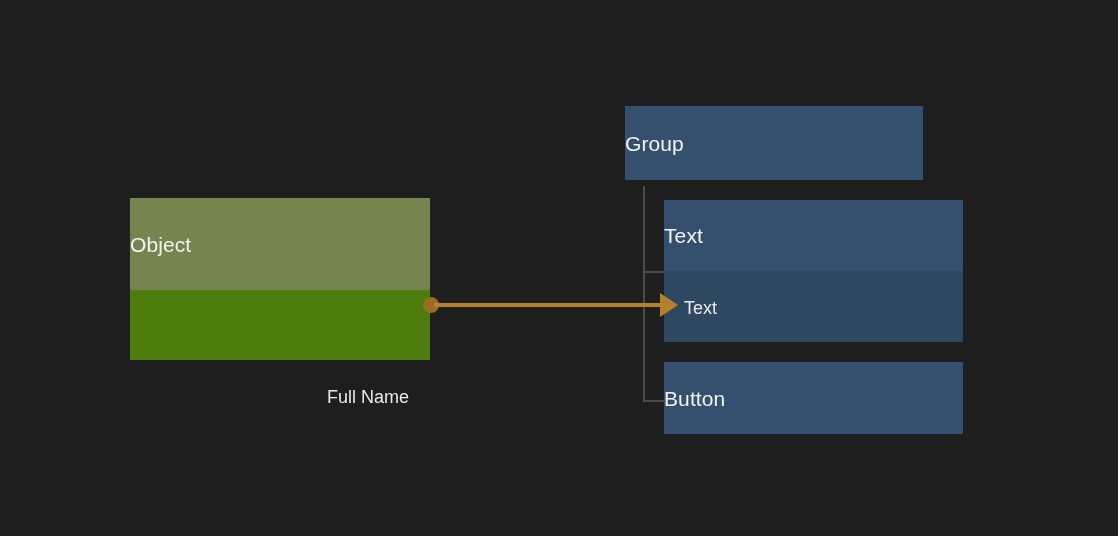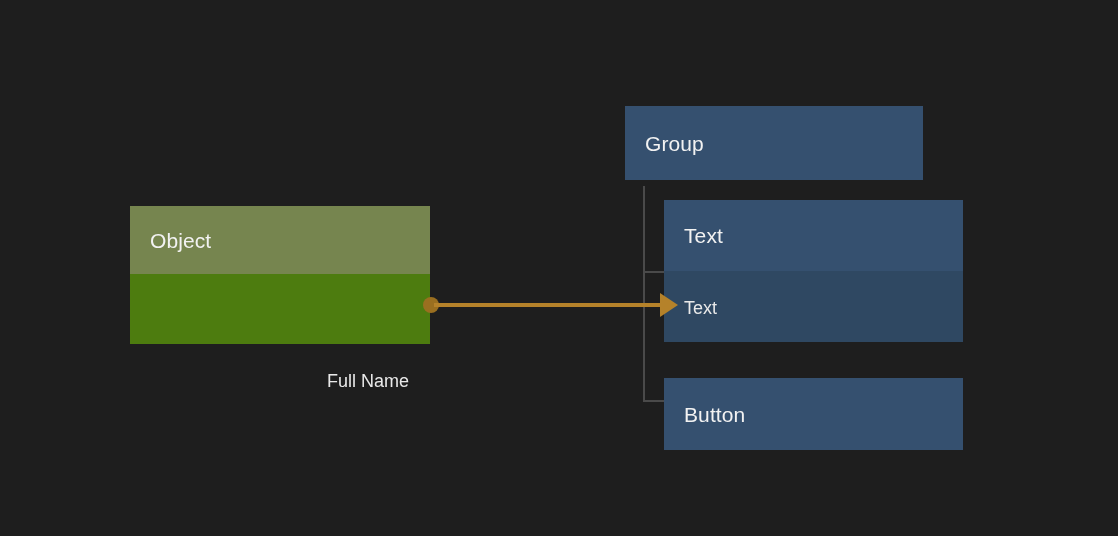--- a/index.html
+++ b/index.html
@@ -23,21 +23,20 @@
 
   
   .node {
     position: absolute;
     box-sizing: border-box;
   }
   .node-header {
     box-sizing: border-box;
     display: flex;
     align-items: center;
-    padding-left: 20px;
     color: #f2f2f2;
     font-size: 21px;
     letter-spacing: 0.1px;
     line-height: 1;
   }
   .node-body {
     box-sizing: border-box;
     position: relative;
   }
   .port-row {
@@ -59,23 +58,22 @@
   }
 
   
   #node-object {
     left: 130px;
     top: 198px;
     width: 300px;
     height: 142px;
   }
   #node-object .node-header {
-    height: 68px;
+    height: 92px;
     background: #76854f;
-    margin-top: 8px;
   }
   #node-object .node-body {
     height: 70px;
     background: #4d7c0f;
   }
   #node-object .port-row.out {
     top: 98px;   
   }
 
   
@@ -118,21 +116,21 @@
     height: 71px;
     background: #2f4862;
   }
   #node-text .port-row.in {
     top: 28px;   
   }
 
   
   #node-button {
     left: 664px;
-    top: 378px;
+    top: 362px;
     width: 299px;
     height: 72px;
   }
   #node-button .node-header {
     height: 72px;
     background: #35506f;
   }
 
   
   .tree-line {

